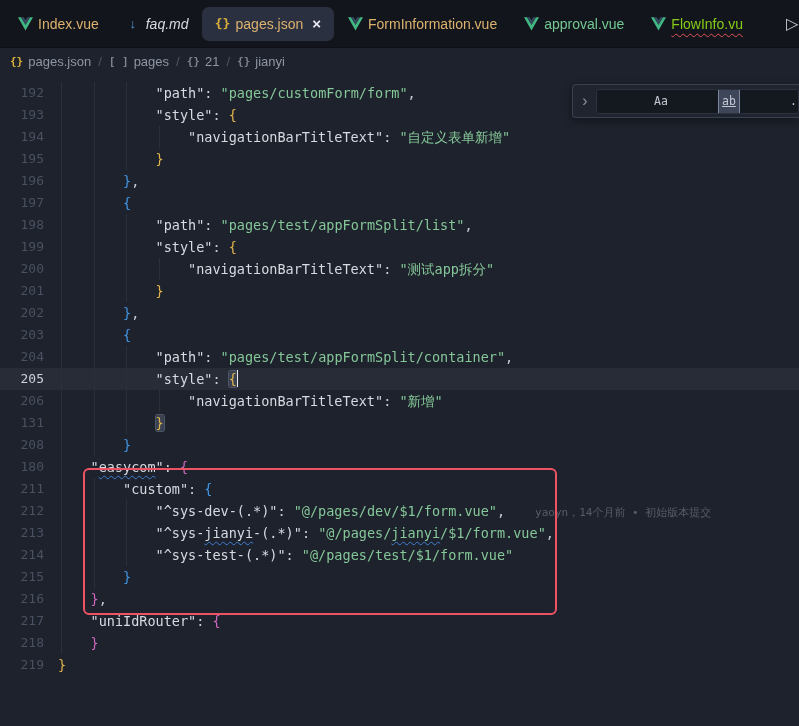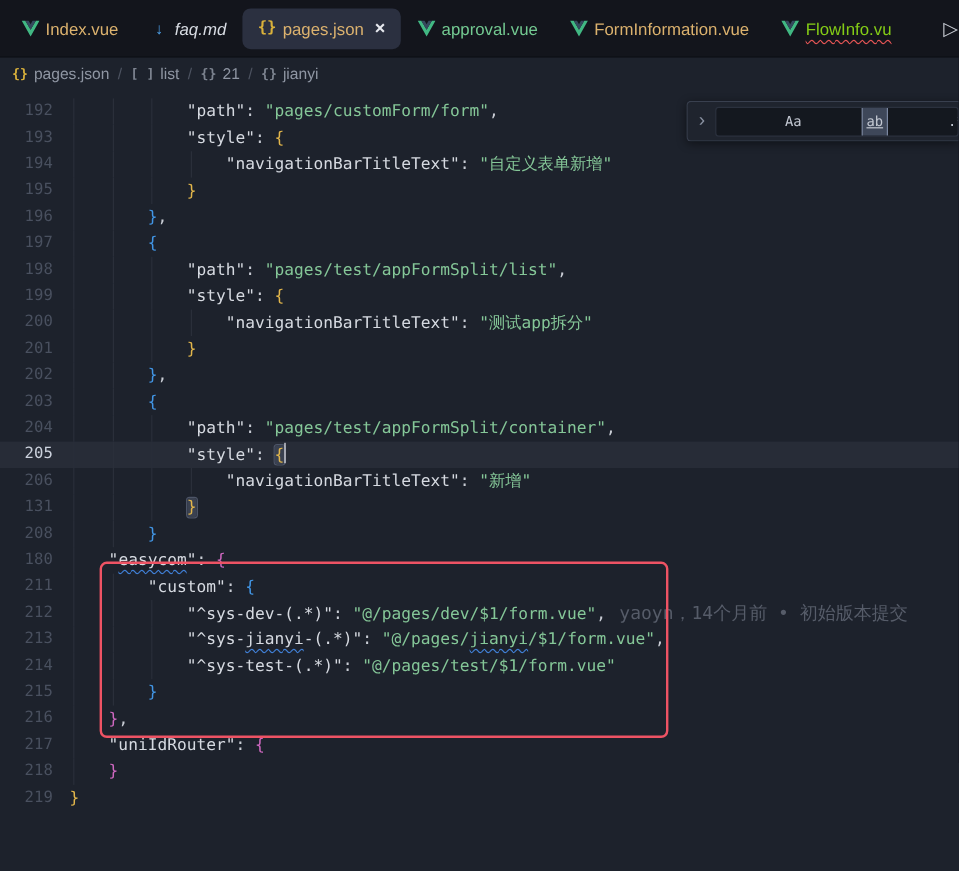--- a/index.html
+++ b/index.html
@@ -60,21 +60,21 @@
   .k  { color:#d6dae1; }
   .p  { color:#c9cdd5; }
   .s  { color:#85c798; }
   .y  { color:#e2b64b; }
   .m  { color:#cf68c1; }
   .b  { color:#4296e6; }
   .ks { color:#d6dae1; text-decoration:underline wavy #3f7fd6 1px; text-underline-offset:3px; }
   .ss { color:#85c798; text-decoration:underline wavy #3f7fd6 1px; text-underline-offset:3px; }
   .ym { color:#e2b64b; background:#3a4150; box-shadow:0 0 0 1px #4d5567; border-radius:2px; }
   .cur { display:inline-block; width:0; border-left:1.6px solid #e9ecf2; height:17px; vertical-align:-3px; }
-  .bl { color:#565c69; margin-left:11px; font-size:15px; }
+  .bl { color:#565c69; margin-left:30px; font-size:11px; }
   
   .annotation-rect {
     position:absolute; left:83px; top:393px; width:474px; height:147px;
     border:2.5px solid #ee5364; border-radius:6px; pointer-events:none; z-index:5;
   }
   
   .find-widget {
     position:absolute; top:9px; right:0; width:227px; height:34px; z-index:6;
     background:#1f242e; border:1px solid #39404f; border-right:none;
     border-radius:4px 0 0 4px; box-shadow:0 2px 8px rgba(0,0,0,.45);
@@ -122,30 +122,30 @@
         <span class="label" style="color: rgb(220, 178, 110);">pages.json</span>
         <span class="close">×</span>
       </div>
       <div class="tab">
         <span class="ticon">
           <svg width="15" height="14" viewBox="0 0 24 22">
             <path fill="#41b883" d="M0 0h4.8L12 12.2 19.2 0H24L12 21.3z"></path>
             <path fill="#35495e" d="M4.8 0h4.4L12 4.9 14.8 0h4.4L12 12.2z"></path>
           </svg>
         </span>
+        <span class="label" style="color: rgb(220, 178, 110);">FormInformation.vue</span>
+      </div>
+      <div class="tab">
+        <span class="ticon">
+          <svg width="15" height="14" viewBox="0 0 24 22">
+            <path fill="#41b883" d="M0 0h4.8L12 12.2 19.2 0H24L12 21.3z"></path>
+            <path fill="#35495e" d="M4.8 0h4.4L12 4.9 14.8 0h4.4L12 12.2z"></path>
+          </svg>
+        </span>
         <span class="label" style="color: rgb(115, 201, 145);">approval.vue</span>
-      </div>
-      <div class="tab">
-        <span class="ticon">
-          <svg width="15" height="14" viewBox="0 0 24 22">
-            <path fill="#41b883" d="M0 0h4.8L12 12.2 19.2 0H24L12 21.3z"></path>
-            <path fill="#35495e" d="M4.8 0h4.4L12 4.9 14.8 0h4.4L12 12.2z"></path>
-          </svg>
-        </span>
-        <span class="label" style="color: rgb(220, 178, 110);">FormInformation.vue</span>
       </div>
       <div class="tab">
         <span class="ticon">
           <svg width="15" height="14" viewBox="0 0 24 22">
             <path fill="#41b883" d="M0 0h4.8L12 12.2 19.2 0H24L12 21.3z"></path>
             <path fill="#35495e" d="M4.8 0h4.4L12 4.9 14.8 0h4.4L12 12.2z"></path>
           </svg>
         </span>
         <span class="label squig" style="color: #84cc16;">FlowInfo.vu</span>
       </div>
@@ -154,21 +154,21 @@
 </div>
 
 <div class="breadcrumb">
     <span class="crumb">
       <span class="cicon yellow">{}</span>
       <span>pages.json</span>
     </span>
     <span class="crumb-sep">/</span>
     <span class="crumb">
       <span class="cicon">[ ]</span>
-      <span>list</span>
+      <span>pages</span>
     </span>
     <span class="crumb-sep">/</span>
     <span class="crumb">
       <span class="cicon">{}</span>
       <span>21</span>
     </span>
     <span class="crumb-sep">/</span>
     <span class="crumb">
       <span class="cicon">{}</span>
       <span>jianyi</span>

